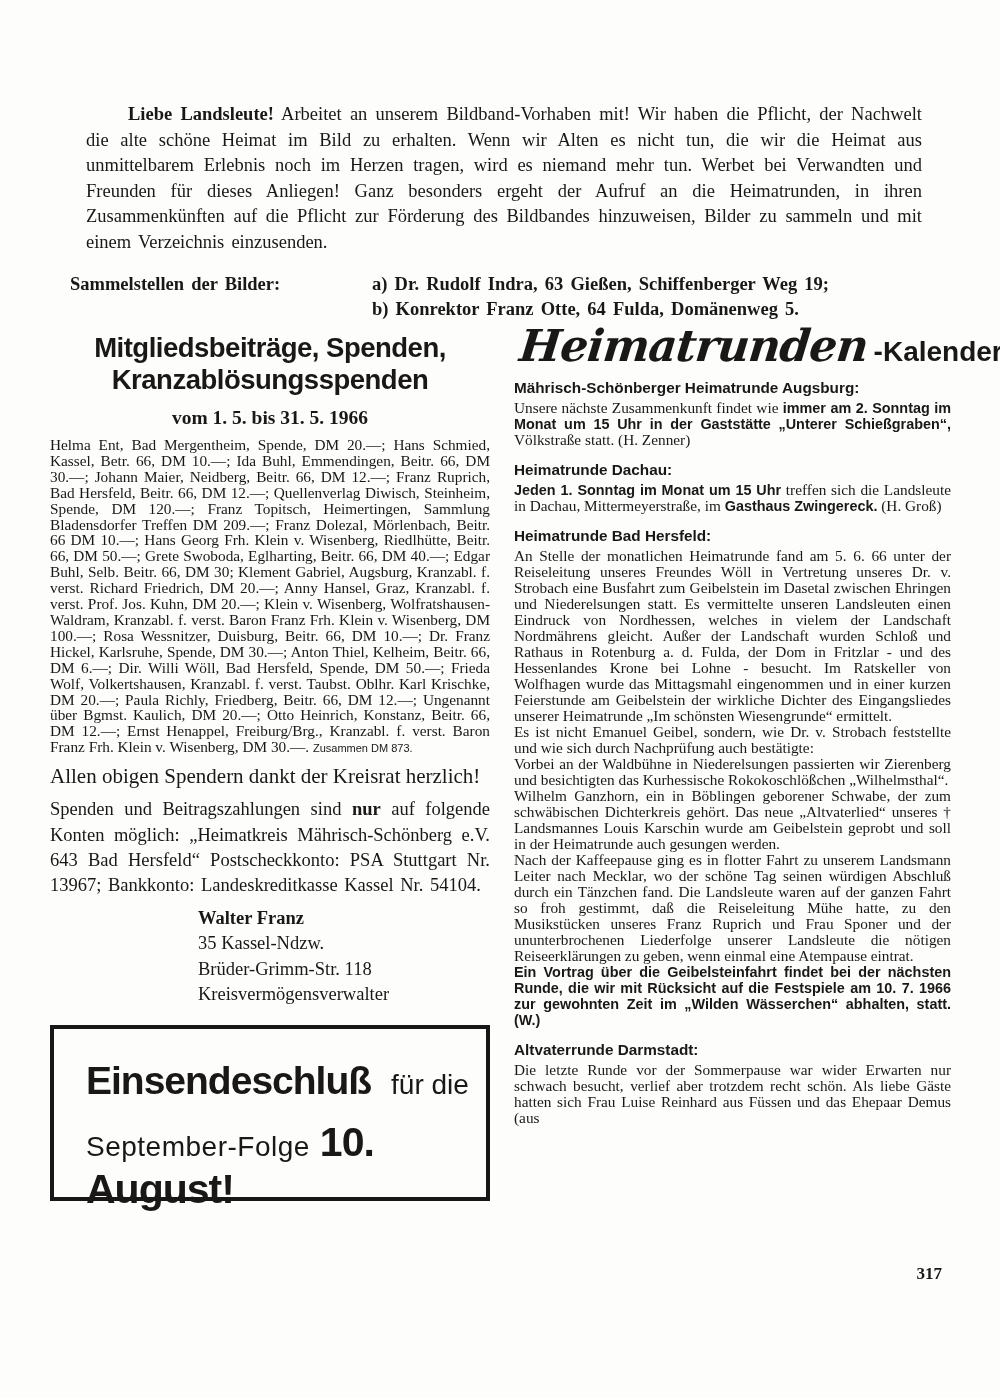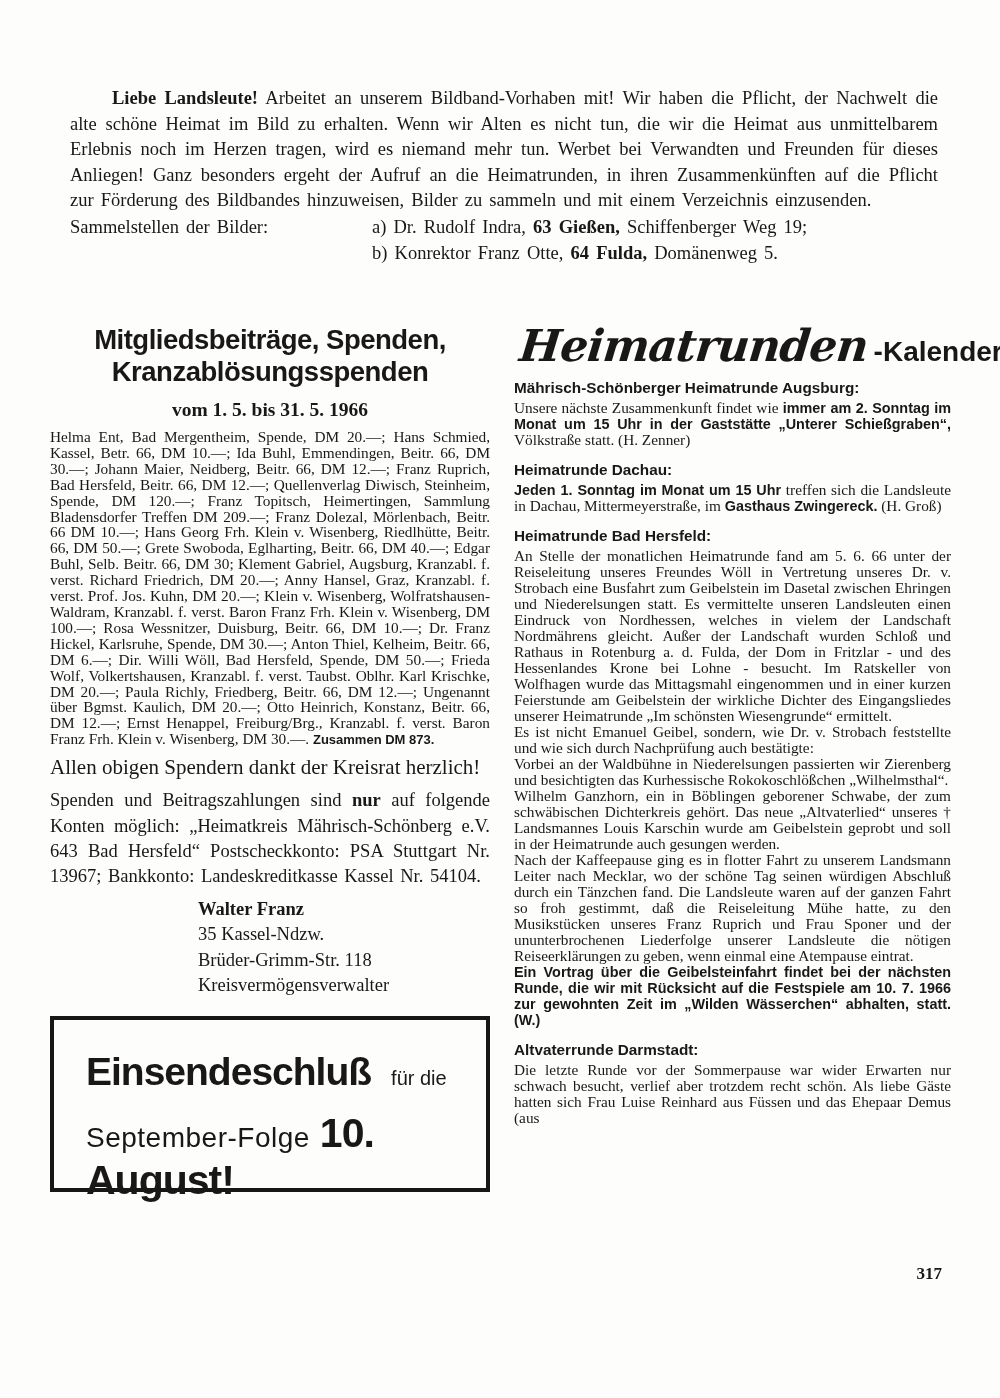--- a/index.html
+++ b/index.html
@@ -5,38 +5,38 @@
   html,body{margin:0;padding:0;background:#d8d6d2;}
   .sheet{
     position:relative;width:1000px;height:1398px;margin:0 auto;
     background:#fdfdfb;color:#191816;
     font-family:"Liberation Serif",serif;
     overflow:hidden;
   }
   
   .intro{position:absolute;left:70px;top:86px;width:868px;
          font-size:18.5px;line-height:25.6px;text-align:justify;word-spacing:2.5px;}
-  .intro .lead{margin:0;text-indent:42px;}
-  .collect{display:grid;grid-template-columns:302px 1fr;text-align:left;margin-top:1px;}
+  .intro .lead{margin:16px;text-indent:42px;}
+  .collect{display:grid;grid-template-columns:302px 1fr;text-align:left;margin-top:1px;font-weight:bold;}
   .collect-entries div{line-height:25.6px;}
   
-  .col-left{position:absolute;left:50px;top:324px;width:440px;}
+  .col-left{position:absolute;left:50px;top:332px;width:440px;}
   .lc-title{margin:0;text-align:center;font-family:"Liberation Sans",sans-serif;
             font-weight:700;font-size:27.5px;line-height:32px;letter-spacing:-0.5px;}
   .lc-subtitle{text-align:center;font-weight:700;font-size:19.5px;margin-top:11px;}
   .donors{margin:8px 0 0;font-size:15.3px;line-height:15.9px;text-align:justify;}
-  .sans-b{font-family:"Liberation Sans",sans-serif;font-weight:700;font-size:13px;}
+  .sans-b{font-family:"Liberation Sans",sans-serif;font-weight:400;font-size:11px;}
   .thanks{margin:7px 0 0;font-size:21px;line-height:25px;}
   .accounts{margin:8px 0 0;font-size:18.5px;line-height:25.4px;text-align:justify;word-spacing:2px;}
   .signature{margin:7px 0 0 148px;font-size:18.5px;line-height:25.4px;}
   .sig-name{font-weight:700;}
   .deadline-box{margin-top:18px;border:4px solid #171717;height:176px;box-sizing:border-box;
                 padding:30px 8px 0 32px;font-family:"Liberation Sans",sans-serif;}
   .dl-big {font-weight:700;font-size:39px;letter-spacing:-1px;}
-  .dl-small{font-size:20px;margin-left:20px;margin-top:39px;}
+  .dl-small{font-size:28px;margin-left:20px;margin-top:39px;}
   .dl-line2{margin-top:16px;}
   .dl-med {font-size:28px;letter-spacing:0.5px;}
   .dl-big2{font-weight:700;font-size:41px;letter-spacing:-1px;margin-left:10px;}
   
   .col-right{position:absolute;left:514px;top:320px;width:437px;}
   .rc-title{margin:0 0 0 6px;white-space:nowrap;}
   .rc-title .script{font-family:"DejaVu Serif",serif;font-style:italic;font-weight:700;
                     font-size:44px;display:inline-block;transform:skewX(-6deg);letter-spacing:-1px;}
   .rc-title .rest{font-family:"Liberation Sans",sans-serif;font-weight:700;font-size:28px;margin-left:6px;text-align:center;}
   .rc-head{font-family:"Liberation Sans",sans-serif;font-weight:700;font-size:15.3px;margin:13px 0 3px;}

